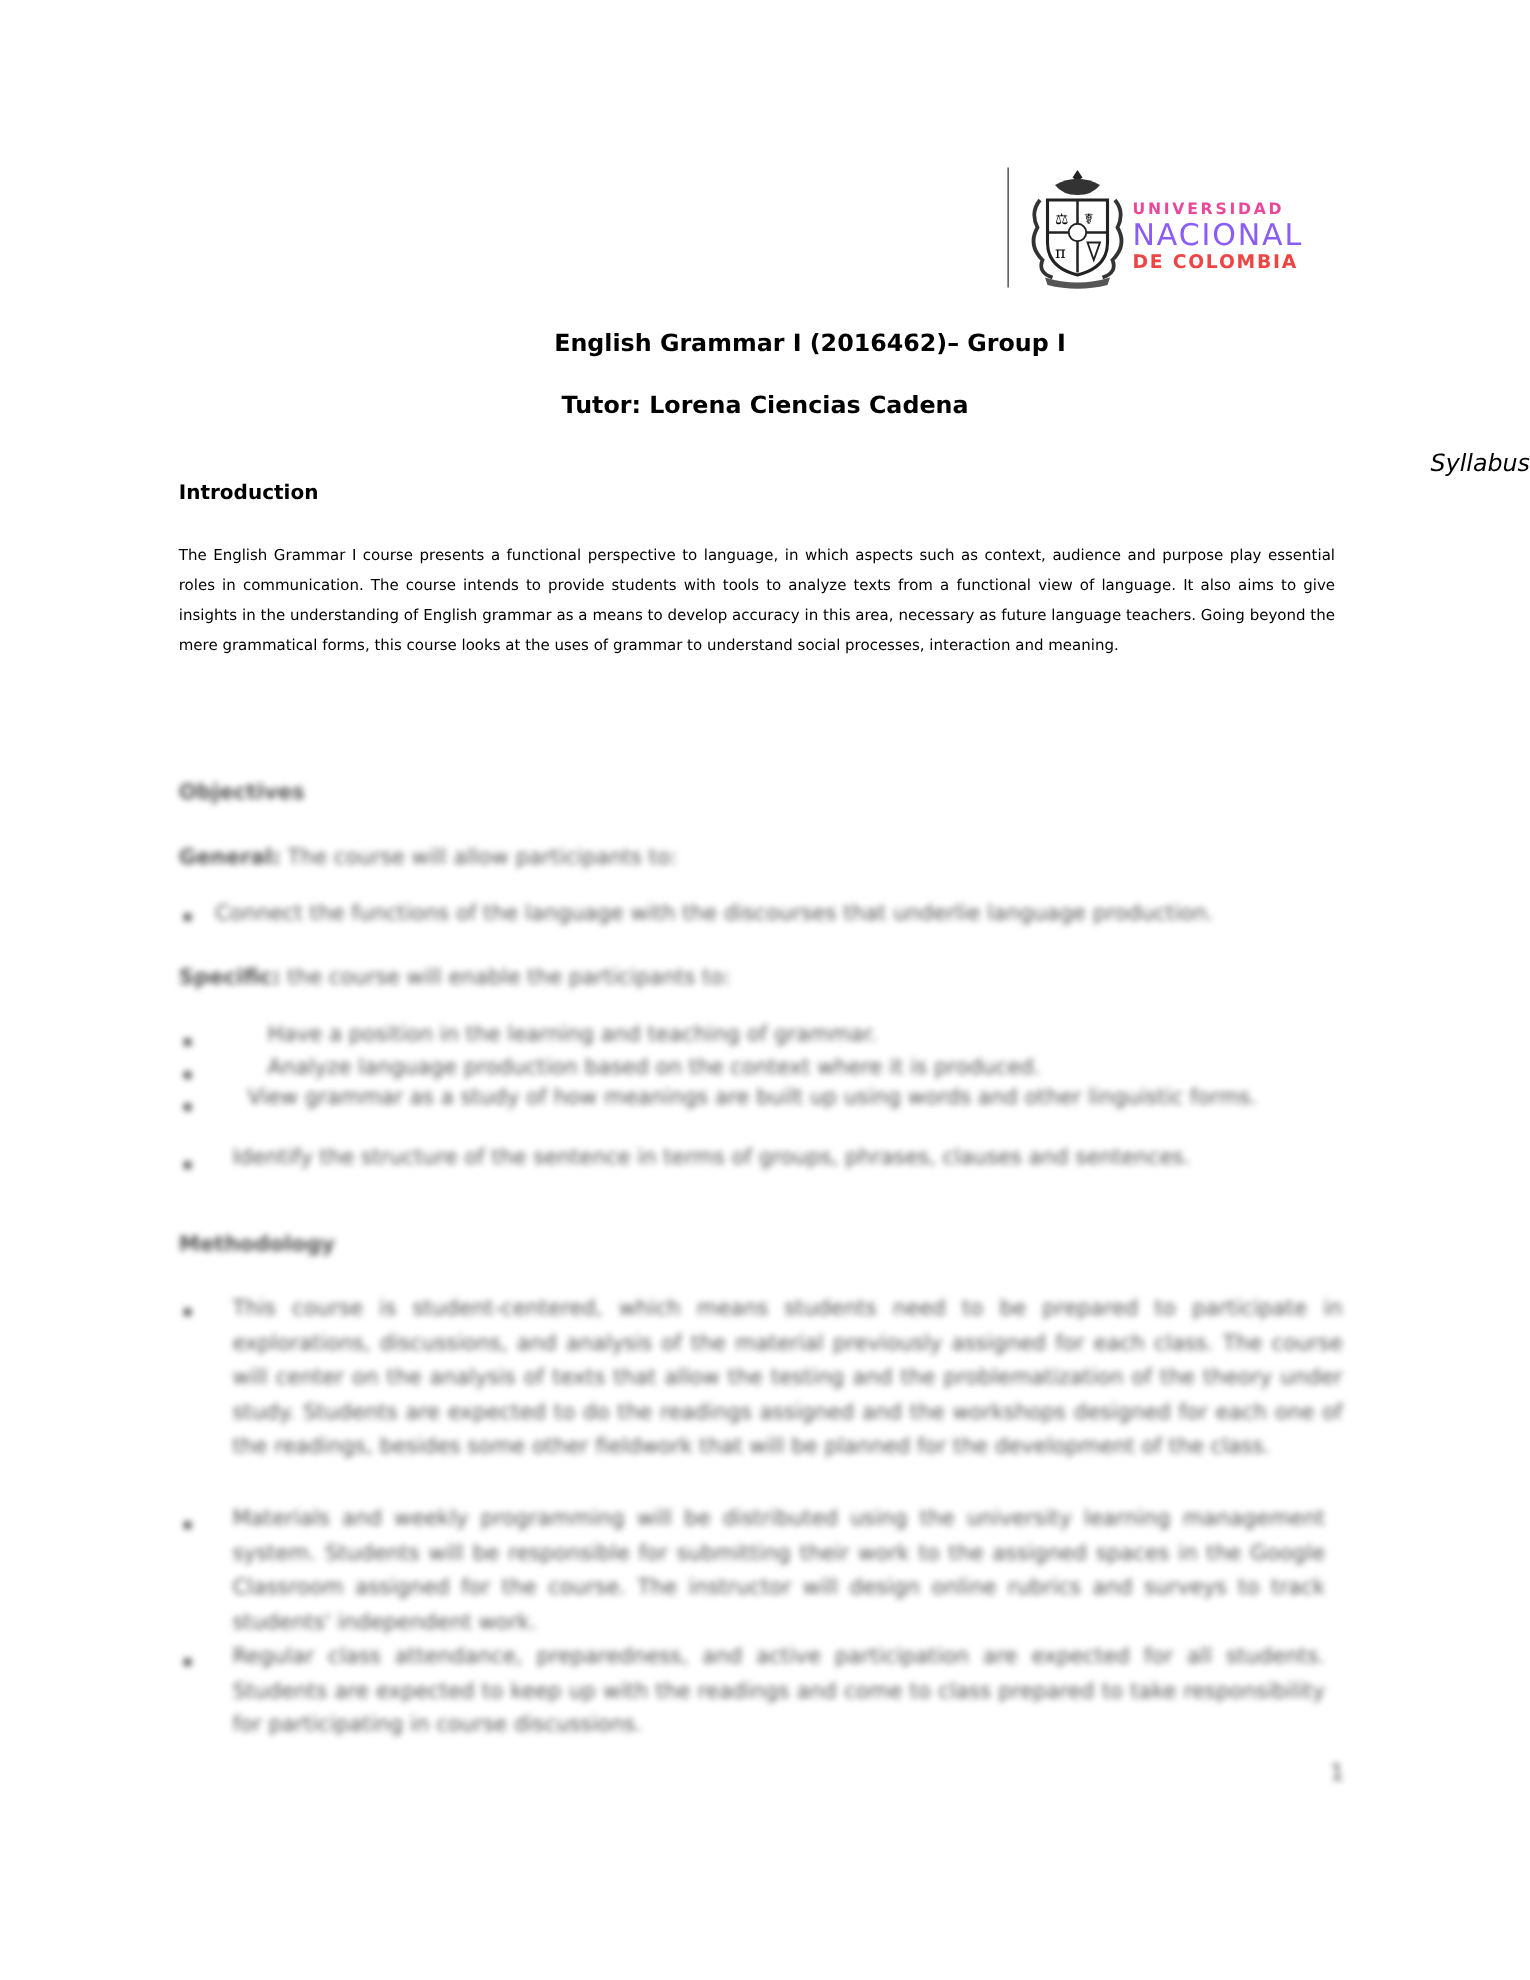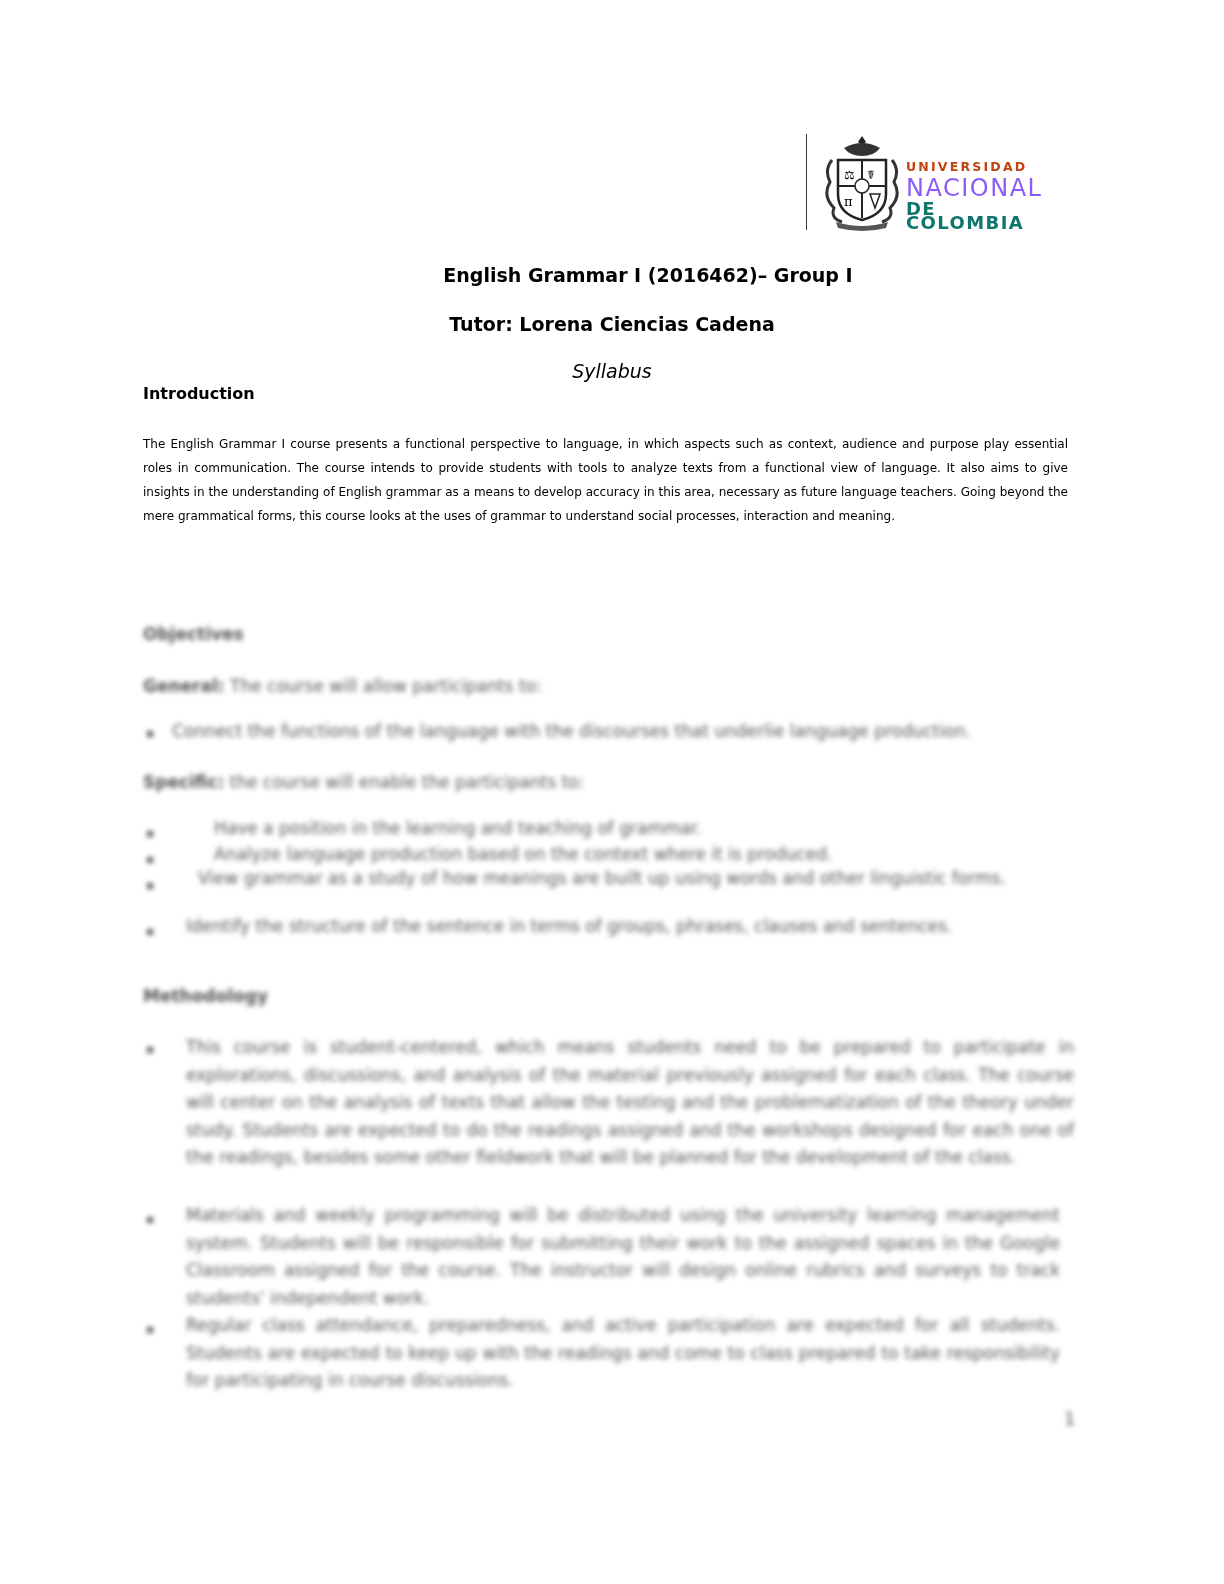--- a/index.html
+++ b/index.html
@@ -2,28 +2,28 @@
 <html><head>
 <meta charset="utf-8">
 <style>
   html, body { margin: 0; padding: 0; background: #ffffff; }
   body { width: 1224px; height: 1584px; position: relative; overflow: hidden; font-family: "DejaVu Sans", sans-serif; color: #000; }
   .header { position: absolute; left: 540px; top: 132px; width: 520px; height: 100px; }
   .dept { position: absolute; right: 272px; top: 26px; text-align: right; font-family: "DejaVu Sans", sans-serif; font-style: italic; font-size: 13px; line-height: 21px; color: #222; letter-spacing: -0.3px; }
   .vline { position: absolute; left: 266px; top: 2px; width: 1px; height: 96px; background: #333; }
   .crest { position: absolute; left: 282px; top: 0px; width: 80px; height: 100px; }
   .uname { position: absolute; left: 366px; top: 28px; }
-  .uname .u1 { font-family: "DejaVu Sans", sans-serif; font-size: 12.5px; letter-spacing: 2.2px; font-weight: bold; color: #c2410c; line-height: 14px; }
+  .uname .u1 { font-family: "DejaVu Sans", sans-serif; font-size: 12.5px; letter-spacing: 2.2px; font-weight: bold; color: #ec4899; line-height: 14px; }
   .uname .u2 { font-family: "DejaVu Sans", sans-serif; font-size: 24px; letter-spacing: 1.5px; color: #8b5cf6; line-height: 28px; }
-  .uname .u3 { font-family: "DejaVu Sans", sans-serif; font-size: 18px; letter-spacing: 1.4px; font-weight: bold; color: #0f766e; line-height: 14px; }
+  .uname .u3 { font-family: "DejaVu Sans", sans-serif; font-size: 15px; letter-spacing: 1.4px; font-weight: bold; color: #ef4444; line-height: 14px; }
 
   .title { position: absolute; left: 0; width: 1224px; text-align: center; font-family: "DejaVu Sans", sans-serif; font-size: 19px; }
   .t1 { top: 264px; font-weight: bold; padding-left: 36px; }
   .t2 { top: 313px; font-weight: bold; }
-  .t3 { top: 360px; font-style: italic; }
+  .t3 { top: 360px; font-style: italic; text-align: right; }
 
   .h { position: absolute; left: 143px; font-family: "DejaVu Sans", sans-serif; font-size: 16px; font-weight: bold; }
   .intro-h { top: 384px; }
   .para { position: absolute; left: 143px; width: 925px; top: 432px; font-size: 12px; line-height: 24.1px; text-align: justify; }
 
   .blur { filter: blur(2.6px); color: #555; }
   .blk { position: absolute; left: 143px; width: 935px; font-size: 17px; line-height: 24px; }
   .bul { position: absolute; font-size: 12px; }
   .bulleted { position: absolute; font-size: 17px; line-height: 27.5px; text-align: justify; }
   .pageno { position: absolute; left: 1064px; top: 1408px; font-size: 18px; }

